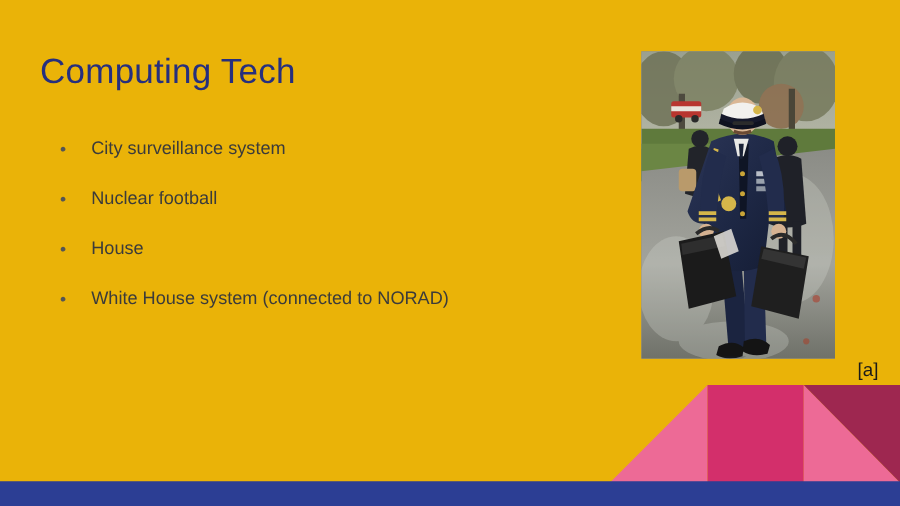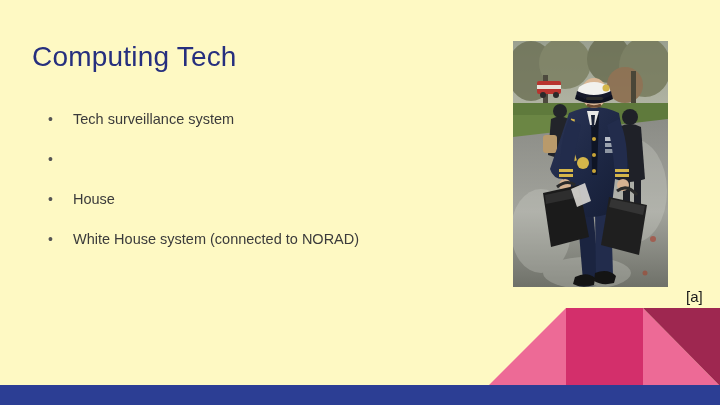--- a/index.html
+++ b/index.html
@@ -7,21 +7,21 @@
     padding: 0;
     background: #ffffff;
   }
   body {
     font-family: "Liberation Sans", sans-serif;
   }
   .slide {
     position: relative;
     width: 720px;
     height: 405px;
-    background: #fef9c3;
+    background: #eab308;
     overflow: hidden;
   }
 
   
   .slide-title {
     position: absolute;
     left: 32px;
     top: 40px;
     font-size: 28px;
     line-height: 34px;
@@ -103,24 +103,25 @@
 </head>
 <body>
 
 <div class="slide">
 
   <div class="slide-title">Computing Tech</div>
 
   <ul class="bullet-list">
     <li class="bullet-item">
       <span class="bullet-marker">•</span>
-      <span>Tech surveillance system</span>
-    </li>
-    <li class="bullet-item">
-      <span class="bullet-marker">•</span>
+      <span>City surveillance system</span>
+    </li>
+    <li class="bullet-item">
+      <span class="bullet-marker">•</span>
+      <span>Nuclear football</span>
     </li>
     <li class="bullet-item">
       <span class="bullet-marker">•</span>
       <span>House</span>
     </li>
     <li class="bullet-item">
       <span class="bullet-marker">•</span>
       <span>White House system (connected to NORAD)</span>
     </li>
   </ul>

